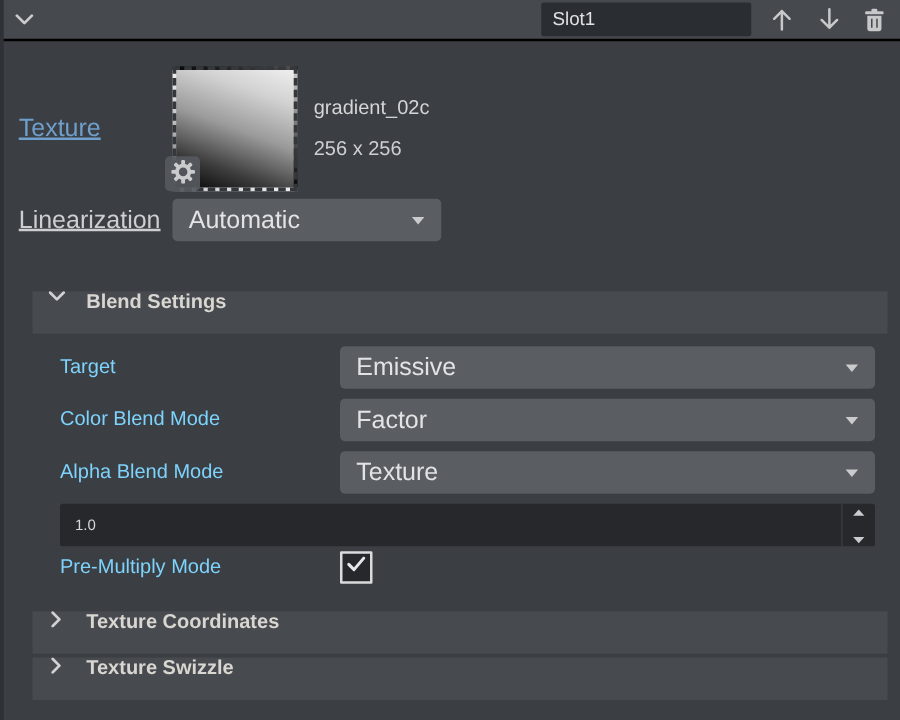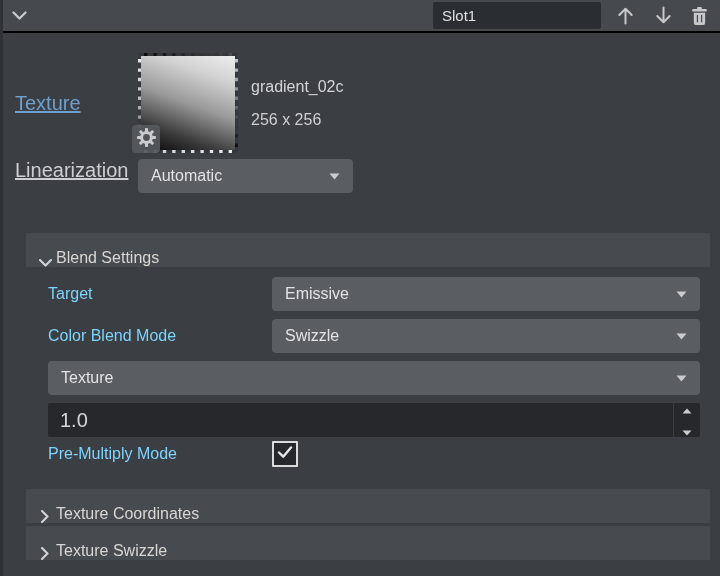--- a/index.html
+++ b/index.html
@@ -52,56 +52,56 @@
     position: absolute; left: -9px; bottom: -3px;
     width: 28px; height: 28px;
     background: rgba(86,89,94,0.92);
     border: none; border-radius: 4px;
     display: flex; align-items: center; justify-content: center;
     cursor: pointer;
   }
   .tex-meta { margin-left: 13px; display: flex; flex-direction: column; gap: 15px; }
   .tex-meta .name { font-size: 16px; color: #d3d5d7; }
   .tex-meta .dims { font-size: 16px; color: #cdcfd2; }
-  .lin-row { display: flex; align-items: flex-start; margin-top: 6px; }
+  .lin-row { display: flex; align-items: center; margin-top: 6px; }
   
   .select {
     height: 34px; background: #5a5d62; border-radius: 4px;
     display: flex; align-items: center; padding: 0 13px;
-    color: #e2e3e5; font-size: 16px; cursor: pointer;
+    color: #e2e3e5; font-size: 20px; cursor: pointer;
   }
   .select .caret { margin-left: auto; display: flex; }
   .select.small { width: 215px; }
   .num-wrap {
     flex: 1; height: 34px; background: #26282c; border-radius: 2px;
     display: flex; align-items: stretch;
   }
   .num-input {
     flex: 1; background: transparent; border: none; outline: none;
-    color: #d5d7d9; font-size: 20px; padding: 0 12px;
+    color: #d5d7d9; font-size: 12px; padding: 0 12px;
     font-family: "Liberation Sans", sans-serif;
   }
   .stepper {
     width: 27px; border-left: 1px solid #3b3e43;
     display: flex; flex-direction: column; align-items: center; justify-content: center;
     gap: 4px; cursor: pointer;
   }
   .checkbox {
     width: 26px; height: 26px; background: #26282c;
     border: 2px solid #d9dbdc; border-radius: 1px;
     display: flex; align-items: center; justify-content: center;
     cursor: pointer;
   }
   
   .sec-header {
     height: 34px; background: #474a4f;
     margin: 0 10px 0 26px;
-    display: flex; align-items: flex-end; gap: 4px;
+    display: flex; align-items: flex-start; gap: 17px;
     padding-left: 12px;
-    color: #d9d6d1; font-weight: normal; font-size: 16px;
+    color: #d9d6d1; font-weight: bold; font-size: 16px;
     cursor: pointer;
   }
   .sec-header .chev { display: flex; width: 14px; justify-content: center; }
   .blend-header { margin-top: 40px; }
   .sec-body { padding: 10px 20px 0 48px; }
   .frow { display: flex; align-items: center; margin-bottom: 8px; }
   .frow .rlabel { width: 224px; font-size: 16px; color: #7dd3fc; flex: none; }
   .frow .ctrl { flex: 1; display: flex; align-items: stretch; }
   .frow .ctrl .select { flex: 1; }
   .frow.check-row { margin-top: -4px; }
@@ -205,31 +205,32 @@
               </svg>
           </span>
         </div>
       </div>
     </div>
 
     <div class="frow">
       <div class="rlabel">Color Blend Mode</div>
       <div class="ctrl">
         <div class="select">
-          <span>Swizzle</span>
+          <span>Factor</span>
           <span class="caret">
             <svg width="11" height="7" viewBox="0 0 11 7">
                 <path d="M0.5 0.5h10L5.5 6.5z" fill="#c9cbcd"></path>
               </svg>
           </span>
         </div>
       </div>
     </div>
 
     <div class="frow">
+      <div class="rlabel">Alpha Blend Mode</div>
       <div class="ctrl">
         <div class="select">
           <span>Texture</span>
           <span class="caret">
             <svg width="11" height="7" viewBox="0 0 11 7">
                 <path d="M0.5 0.5h10L5.5 6.5z" fill="#c9cbcd"></path>
               </svg>
           </span>
         </div>
       </div>

